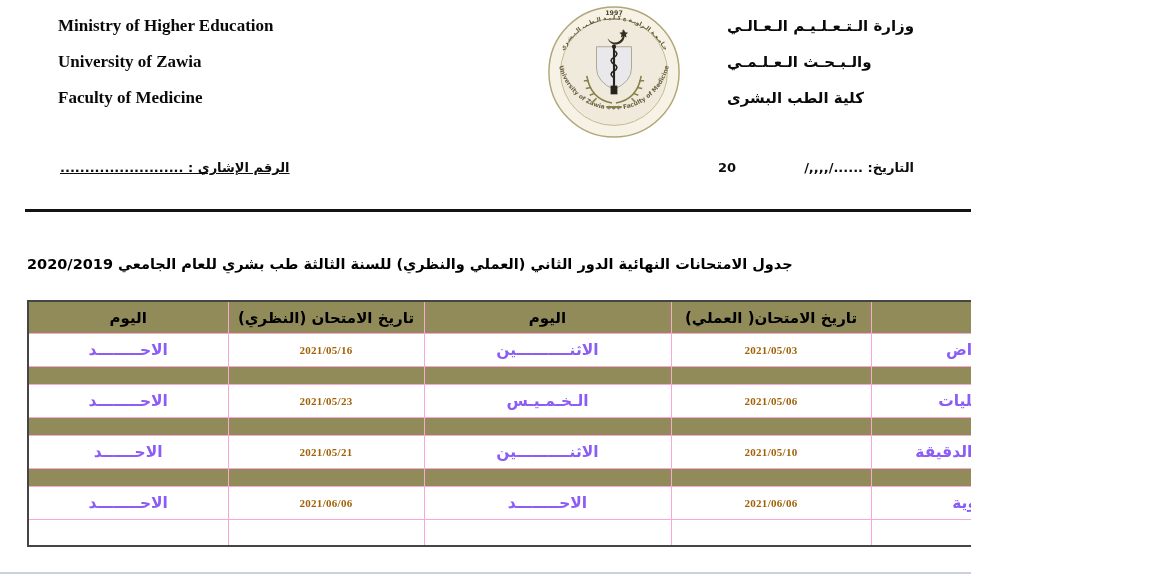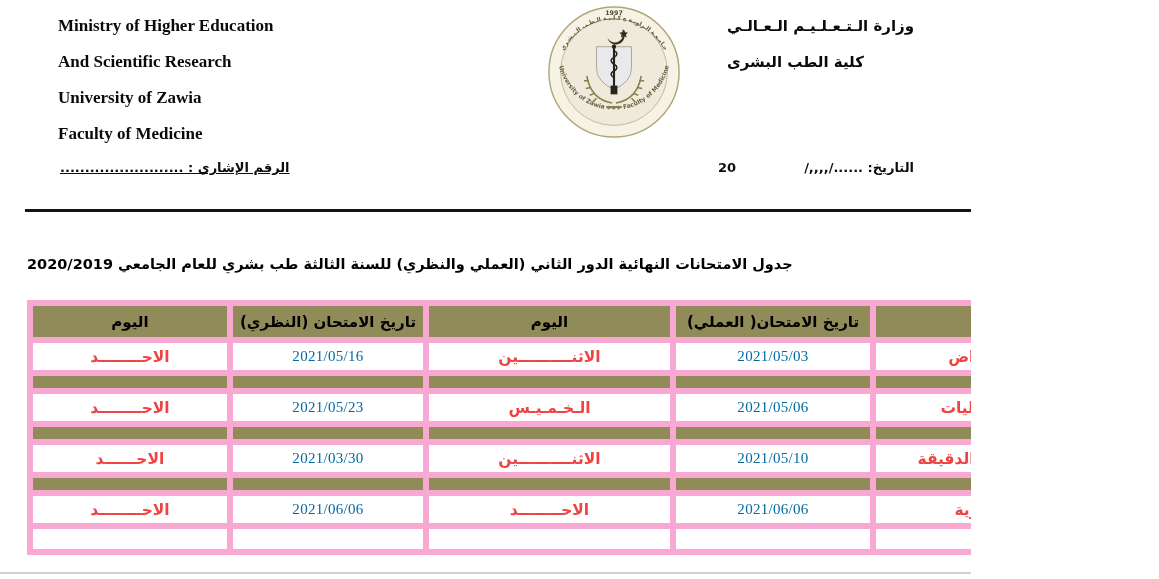--- a/index.html
+++ b/index.html
@@ -47,54 +47,53 @@
     white-space:nowrap;
   }
   
   table.schedule{
     position:absolute;left:27px;top:300px;width:1090px;
     border-collapse:collapse;table-layout:fixed;
     direction:rtl;
     border:2px solid #454545;
   }
   table.schedule th,table.schedule td{
-    border:6px solid #f9a8d4;
+    border:1px solid #f9a8d4;
     text-align:center;vertical-align:middle;
     padding:0 4px;overflow:hidden;
   }
   table.schedule thead th{
     background:#918B59;
     font-weight:bold;font-size:15px;color:#000;
     height:31px;
   }
   tr.data-row{height:33px;background:#fff;}
   tr.spacer-row{height:18px;background:#918B59;}
   tr.empty-row{height:26px;background:#fff;}
   td.subject-cell,td.day-cell{
     font-family:"DejaVu Sans",sans-serif;
-    font-weight:bold;font-size:15.5px;color:#ef4444;
+    font-weight:bold;font-size:15.5px;color:#8b5cf6;
   }
   td.date-cell{
     font-family:"Liberation Serif",serif;
-    font-weight:normal;font-size:15px;color:#0369a1;
+    font-weight:bold;font-size:11px;color:#a16207;
     letter-spacing:.3px;
   }
   .bottom-rule{
     position:absolute;left:0;top:572px;width:1159px;height:2px;
     background:#ccd1d9;
   }
 </style>
 </head>
 <body>
 
 <div class="page">
 
   <div class="header-en">
     <div>Ministry of Higher Education</div>
-    <div>And Scientific Research</div>
     <div>University of Zawia</div>
     <div>Faculty of Medicine</div>
   </div>
 
   <div class="logo-wrap">
     <svg width="136" height="140" viewBox="0 0 140 140">
       <circle cx="70" cy="70" r="67" fill="#f6f2e6" stroke="#b0a678" stroke-width="1.5"></circle>
       <circle cx="70" cy="70" r="55" fill="#efeadb" stroke="#c3b98e" stroke-width="1"></circle>
       <defs>
         <path id="arcTop" d="M 12,74 A 58,58 0 0 1 128,74" fill="none"></path>
@@ -127,20 +126,21 @@
         <path d="M 72,102 q 22,-4 26,-28"></path>
         <path d="M 50,92 l -5,2 M 46,86 l -5,1 M 44,79 l -5,0 M 52,97 l -4,4"></path>
         <path d="M 90,92 l 5,2 M 94,86 l 5,1 M 96,79 l 5,0 M 88,97 l 4,4"></path>
         <path d="M 62,106 h 16" stroke-width="2"></path>
       </g>
     </svg>
   </div>
 
   <div class="header-ar">
     <div>وزارة الـتـعـلـيـم الـعـالـي</div>
+    <div>والـبـحـث الـعـلـمـي</div>
     <div>كلية الطب البشرى</div>
   </div>
 
   <div class="meta-ref">الرقم الإشاري : .........................</div>
   <div class="meta-date">
     <span>التاريخ: ....../,,,,/</span>
     <span>20</span>
   </div>
 
   <div class="rule"></div>
@@ -190,21 +190,21 @@
         <td></td>
           <td></td>
           <td></td>
           <td></td>
           <td></td>
       </tr>
       <tr class="data-row">
         <td class="subject-cell">علم الإشاري الدقيقة</td>
         <td class="date-cell">2021/05/10</td>
         <td class="day-cell">الاثنــــــــــين</td>
-        <td class="date-cell">2021/03/30</td>
+        <td class="date-cell">2021/05/21</td>
         <td class="day-cell">الاحــــــد</td>
       </tr>
       <tr class="spacer-row">
         <td></td>
           <td></td>
           <td></td>
           <td></td>
           <td></td>
       </tr>
       <tr class="data-row">

